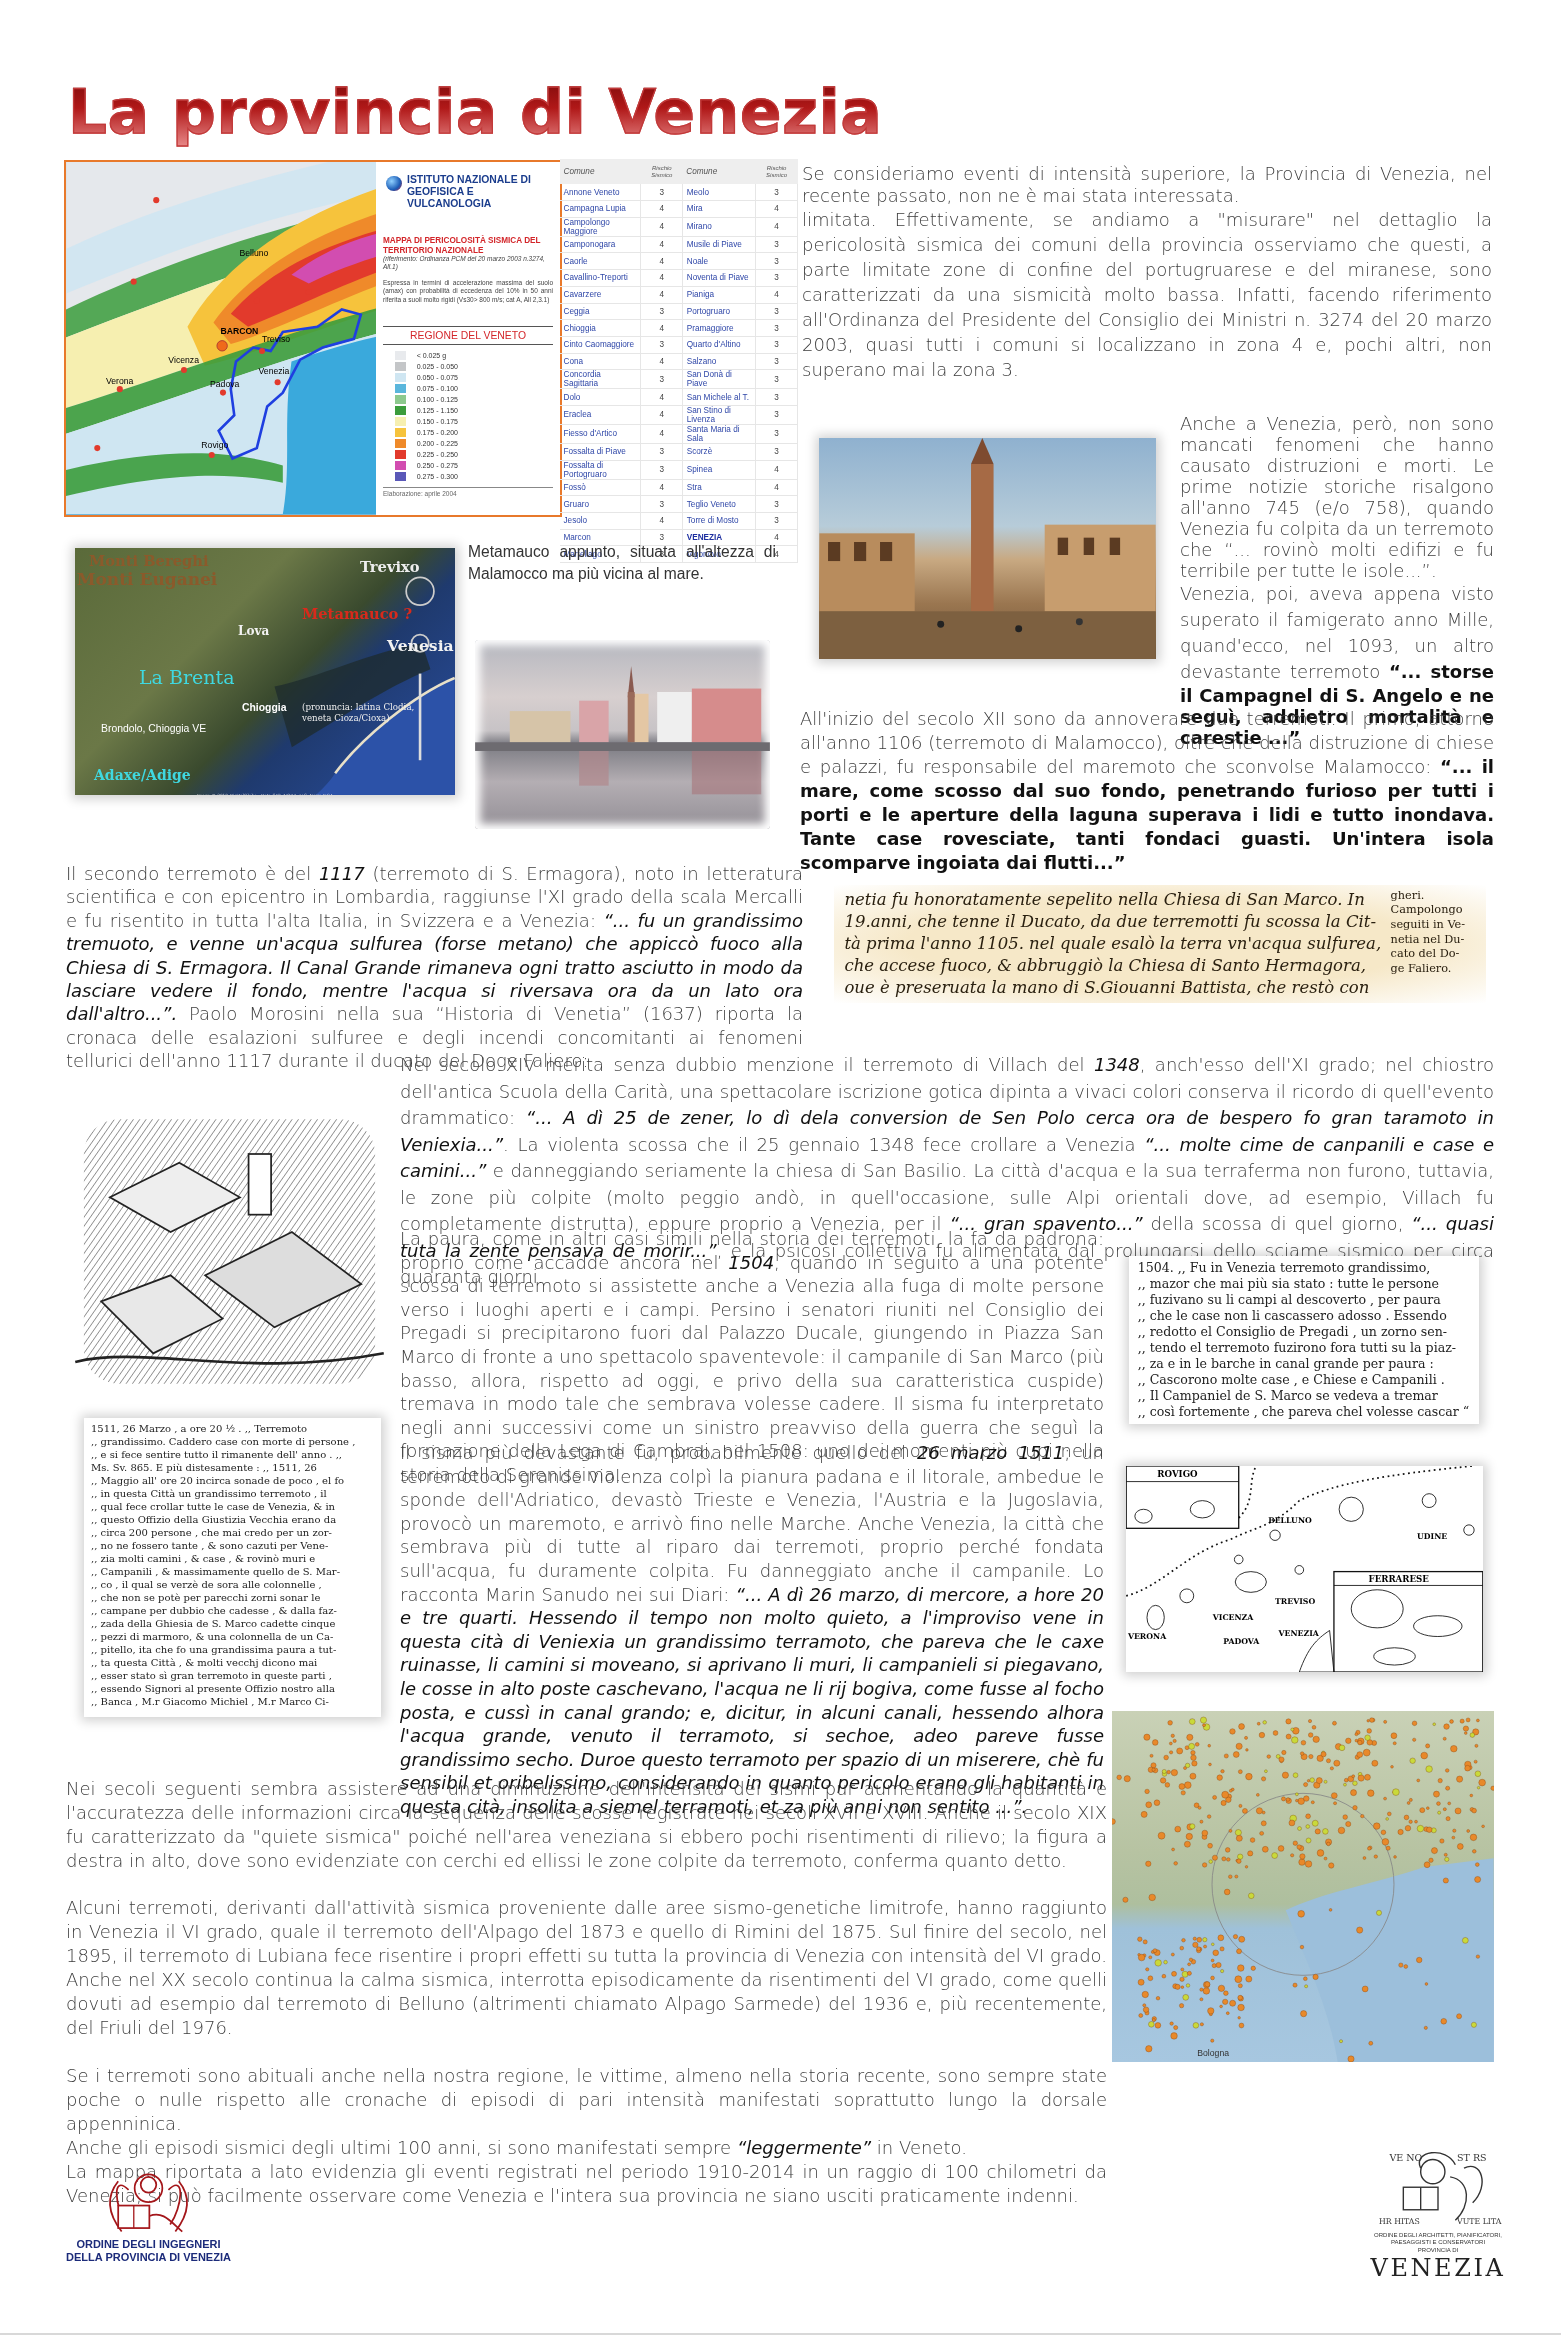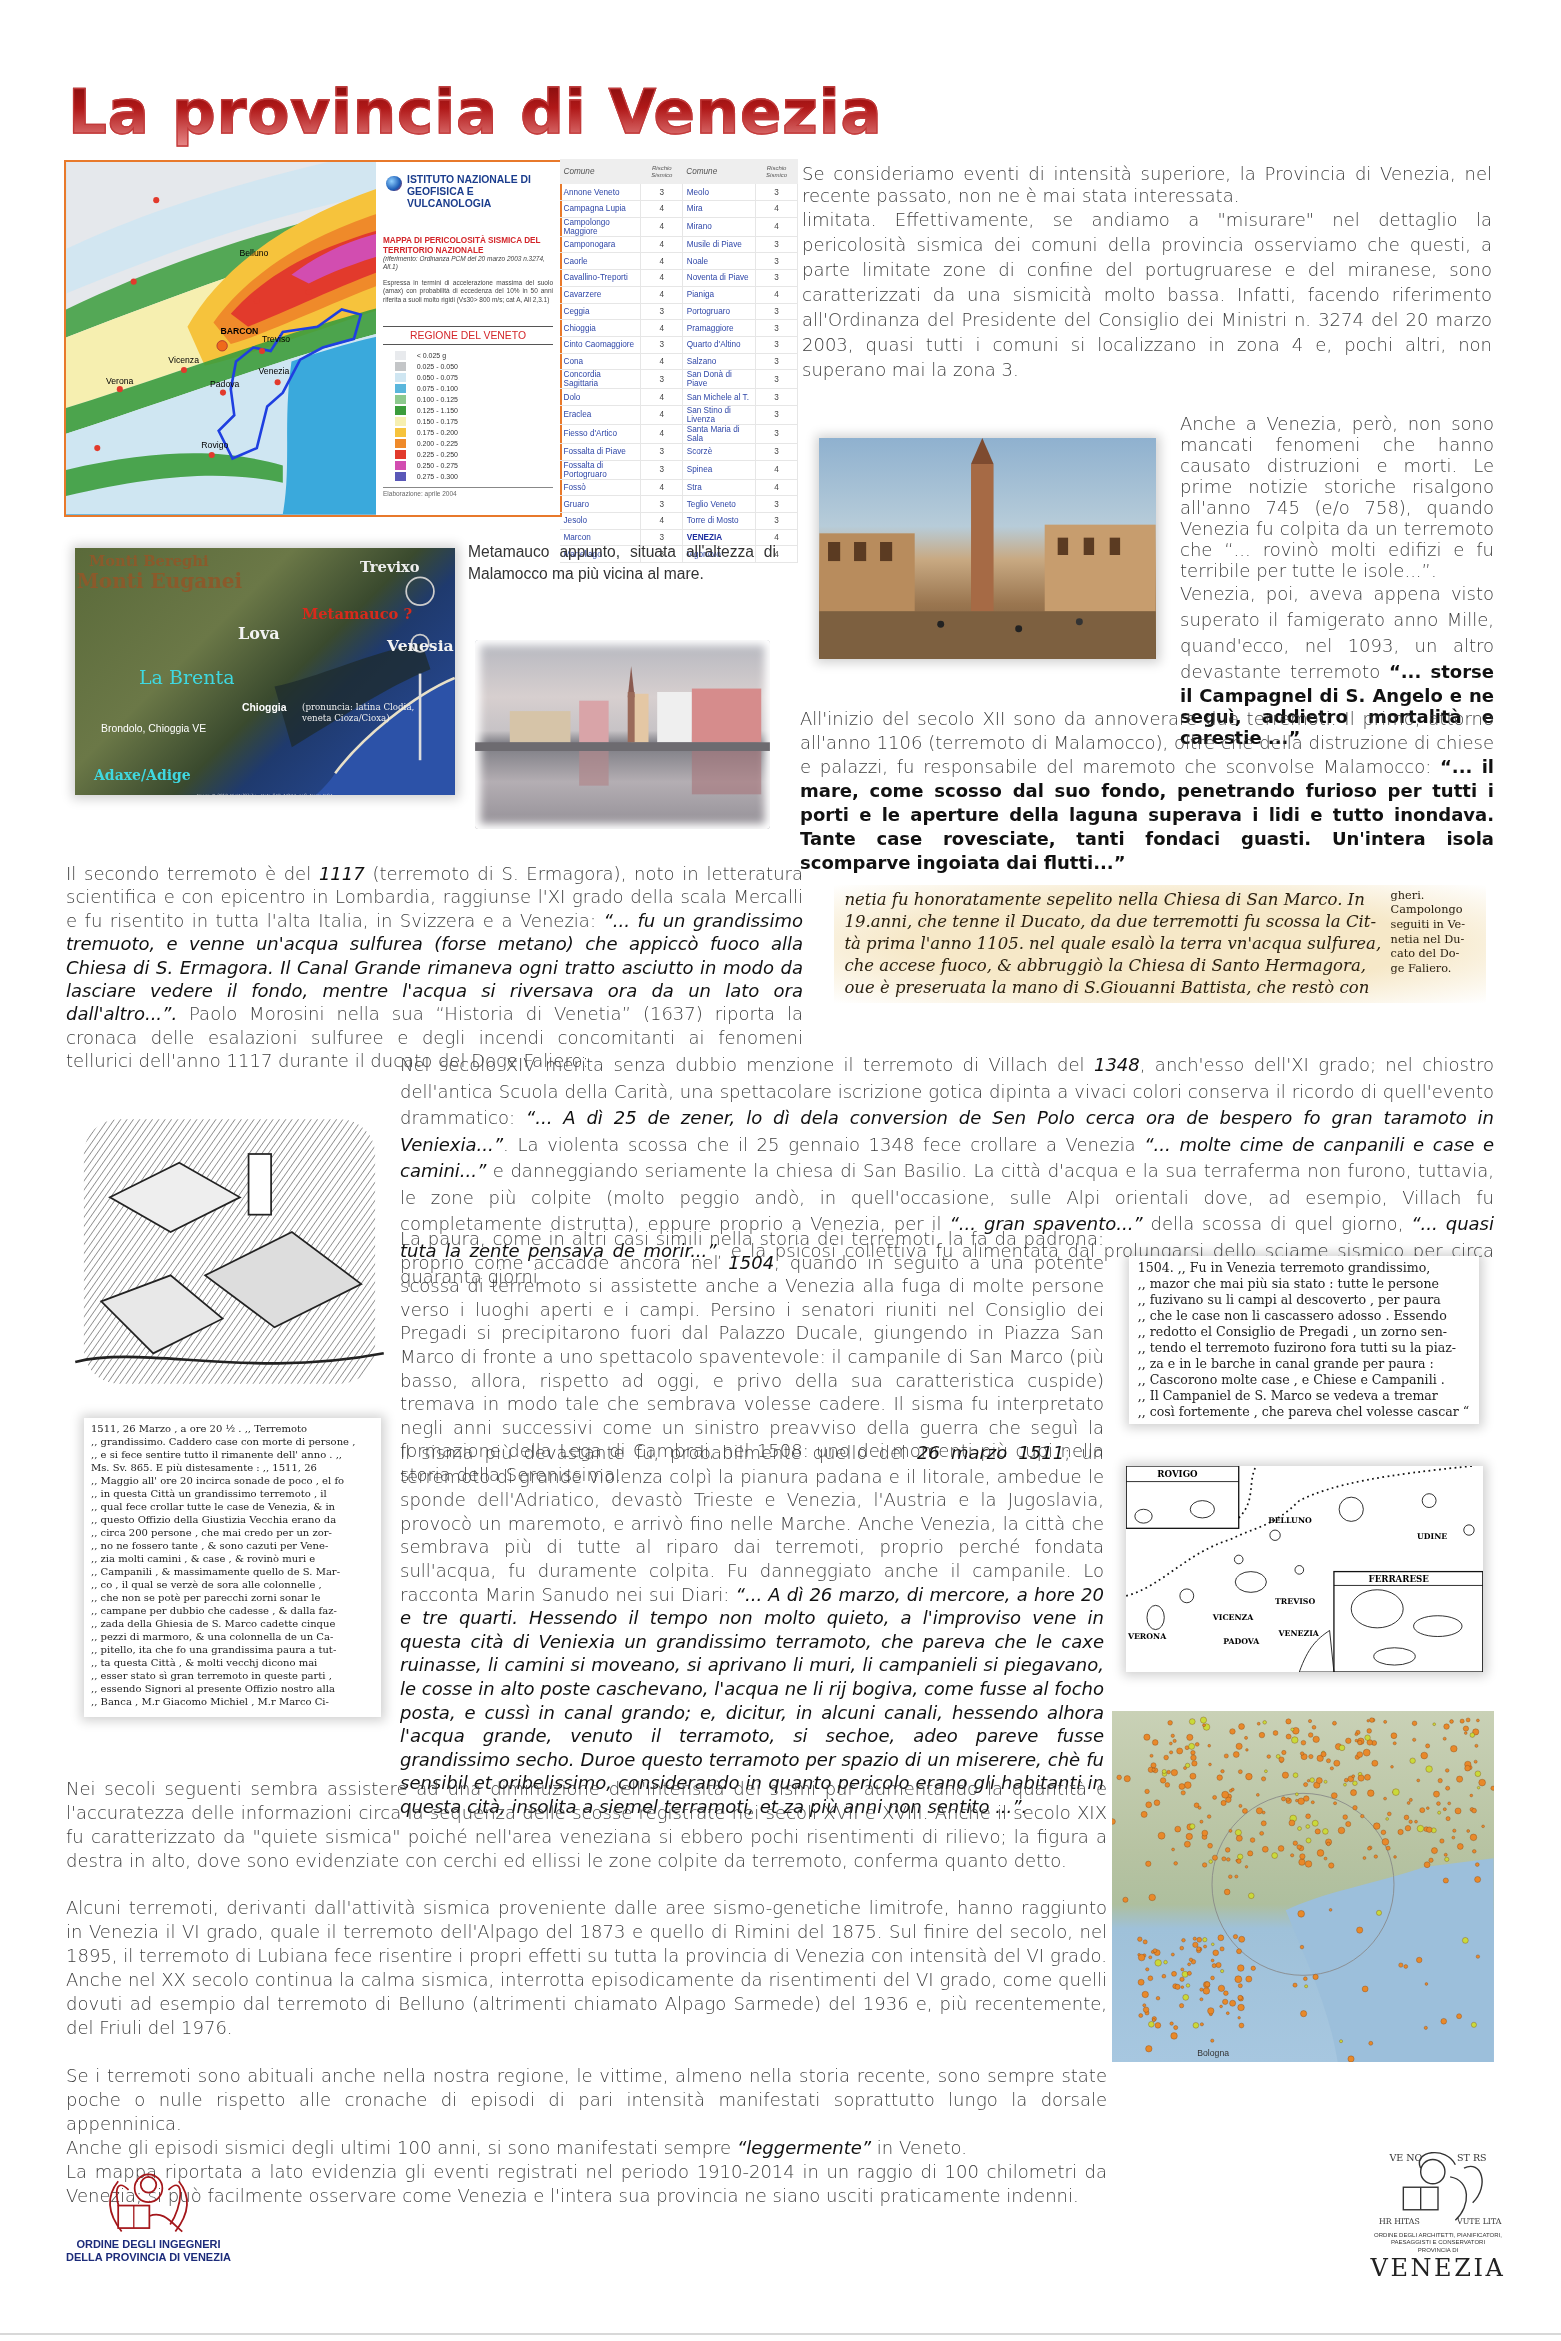--- a/index.html
+++ b/index.html
@@ -325,24 +325,24 @@
 <div class="abs photo shadow" style="left:75px; top:548px; width:380px; height:247px; background:linear-gradient(135deg, #5a6a3a 0%, #6b7847 35%, #3a4a2e 55%, #1f3a6e 65%, #2a4fa3 100%);">
   <svg width="380" height="272" viewBox="0 0 438 314" style="position:absolute;left:0;top:0">
     <path d="M438 150 C 390 170, 330 220, 300 260 C 280 290, 250 305, 230 314 L438 314Z" fill="#2c52a8"></path>
     <path d="M230 160 C 280 150, 340 120, 400 110 L410 140 C 360 160, 300 200, 250 230Z" fill="#1e2b2c" opacity=".75"></path>
     <path d="M438 150 C 390 170, 330 220, 300 260" stroke="#e8e0c8" stroke-width="3" fill="none"></path>
     <circle cx="398" cy="50" r="16" fill="none" stroke="#ccc" stroke-width="2"></circle>
       <circle cx="398" cy="110" r="10" fill="none" stroke="#ccc" stroke-width="2"></circle>
     <line x1="398" y1="145" x2="398" y2="245" stroke="#ddd" stroke-width="3"></line>
   </svg>
   <span class="sat-label" style="left:14px; top:3.5px; font-size:14.7px; color:#8b5a2b;">Monti Bereghi</span>
-  <span class="sat-label" style="left:1.7px; top:21px; font-size:20px; color:#8b5a2b;">Monti Euganei</span>
+  <span class="sat-label" style="left:1.7px; top:21px; font-size:17px; color:#8b5a2b;">Monti Euganei</span>
   <span class="sat-label" style="left:285px; top:10.4px; font-size:14.7px; color:#eee;">Trevixo</span>
   <span class="sat-label" style="left:227px; top:57px; font-size:14.7px; color:#d82a1c;">Metamauco ?</span>
-  <span class="sat-label" style="left:163px; top:76px; font-size:16px; color:#f2f2f2;text-align:center;">Lova</span>
+  <span class="sat-label" style="left:163px; top:76px; font-size:12px; color:#f2f2f2;text-align:center;">Lova</span>
   <span class="sat-label" style="left:312px; top:88px; font-size:15.6px; color:#f2f2f2;">Venesia</span>
   <span class="sat-label" style="left:64px; top:118px; font-size:19px; color:#3fd8e0; font-weight:normal;">La Brenta</span>
   <span class="sat-label" style="left:167px; top:154px; font-size:10.4px; color:#fff; font-family:'Liberation Sans',sans-serif;">Chioggia</span>
   <span class="sat-label" style="left:227px; top:154px; width:130px; white-space:normal; font-size:8.7px; line-height:11.3px; color:#eee; font-weight:normal;">(pronuncia: latina Clodia, veneta Cioza/Cioxa)</span>
   <span class="sat-label" style="left:26px; top:175px; font-size:10.4px; color:#fff; font-family:Liberation Sans, sans-serif; font-weight:normal;">Brondolo, Chioggia VE</span>
   <span class="sat-label" style="left:19px; top:219px; font-size:14px; color:#3fd8e0;">Adaxe/Adige</span>
   <span class="sat-label" style="left:121px; top:245px; width:139px; white-space:normal; font-size:4.3px; line-height:6px; color:#ddd; font-weight:normal; text-align:center;">Image © 2010 DigitalGlobe · Data SIO, NOAA, U.S. Navy, NGA, GEBCO · © 2010 Tele Atlas · Image © 2010 European Space Imaging</span>
   <span class="sat-label" style="left:330px; top:253px; font-size:12px; color:#ddd; font-weight:normal;">Google</span>
 </div>
 

